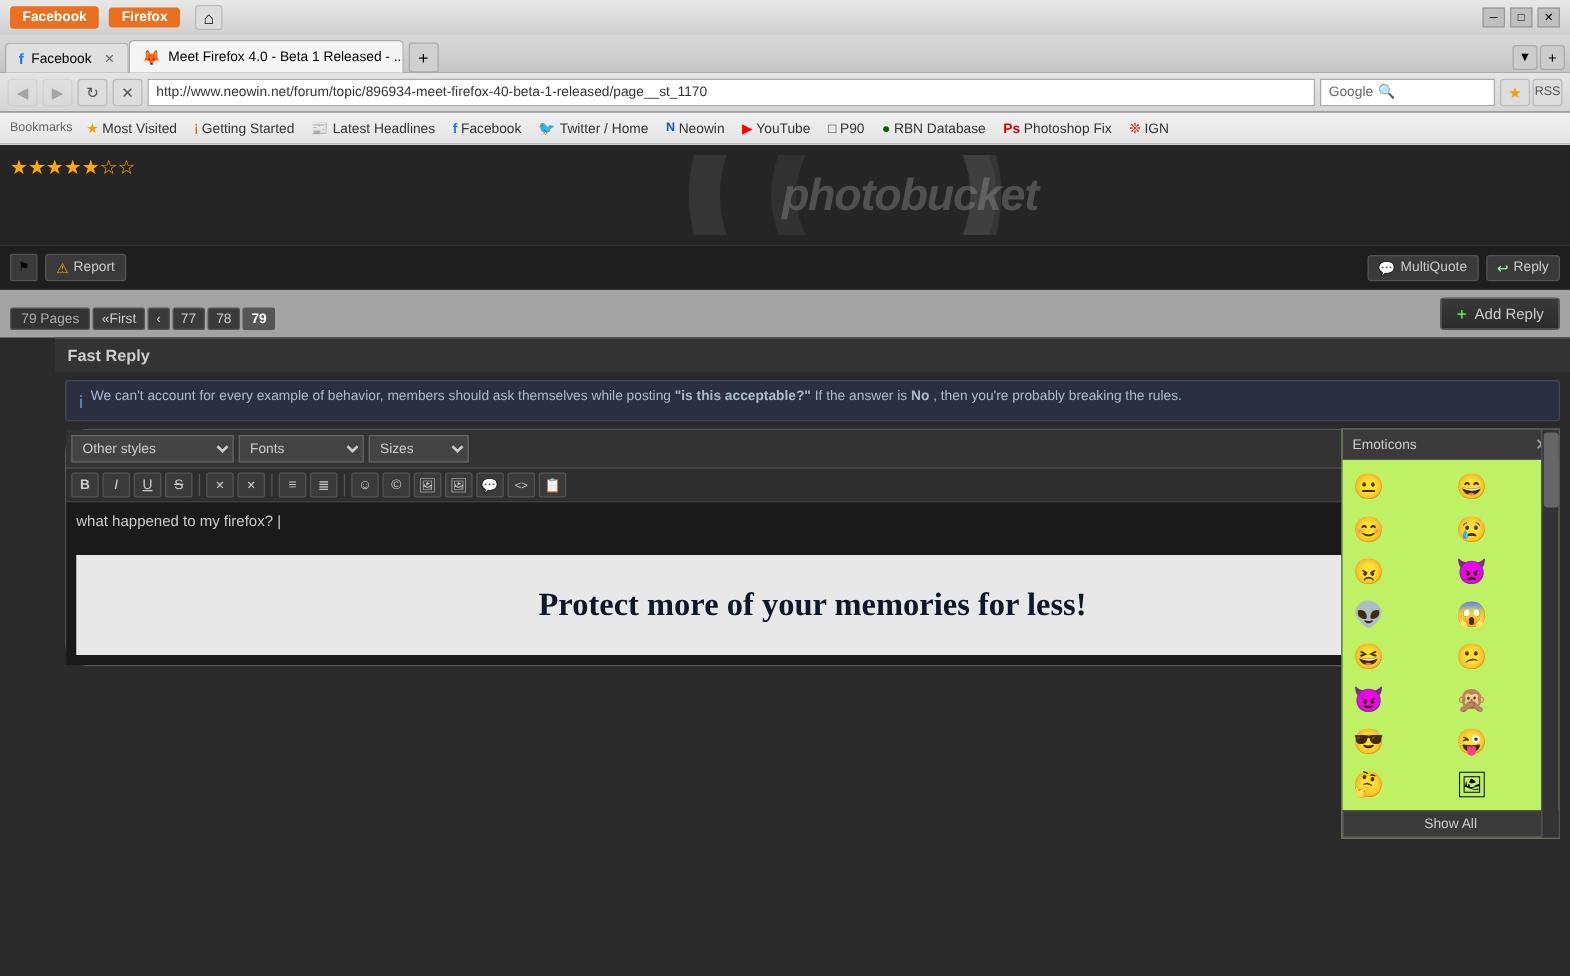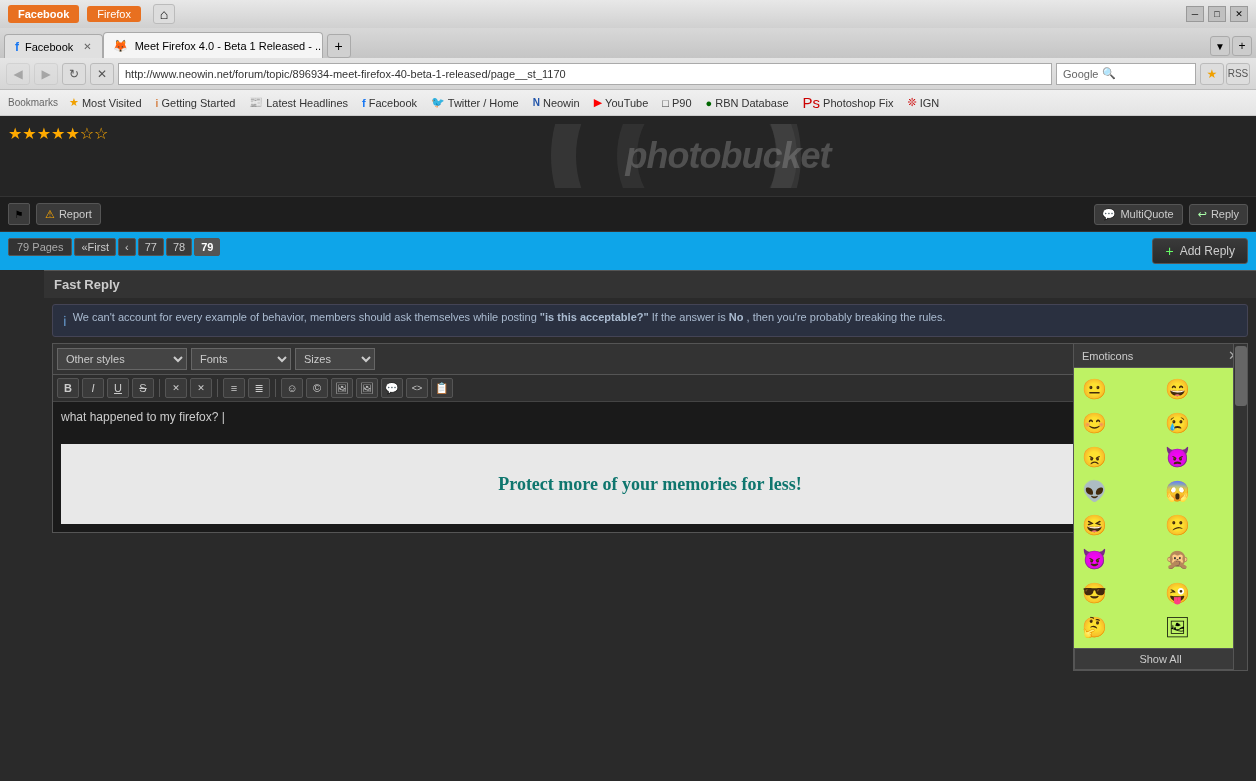--- a/index.html
+++ b/index.html
@@ -179,23 +179,23 @@
       border-radius: 3px;
       display: flex;
       align-items: center;
       gap: 4px;
     }
 
     
     .pagination-bar {
       display: flex;
       justify-content: space-between;
-      align-items: flex-start;
+      align-items: flex-end;
       padding: 6px 8px;
-      background: #0ea5e9;
+      background: #a3a3a3;
     }
     .pagination {
       display: flex;
       align-items: center;
       gap: 2px;
       font-size: 11px;
     }
     .page-btn {
       background: #3a3a3a;
       border: 1px solid #555;
@@ -409,29 +409,30 @@
     }
 
     .main-content-wrapper {
       display: flex;
       gap: 0;
       position: relative;
     }
 
     .forum-main {
       flex: 1;
+      border-radius: 19px;
     }
 
   </style>
 </head>
 <body>
 
 <div class="title-bar">
   <div class="title-bar-logo">Facebook</div>
-  <div style="background:#e87020;color:white;font-size:11px;font-weight:normal;padding:2px 10px;border-radius:3px;cursor:pointer;">Firefox</div>
+  <div style="background:#e87020;color:white;font-size:11px;font-weight:bold;padding:2px 10px;border-radius:3px;cursor:pointer;">Firefox</div>
   <div style="display:flex;align-items:center;gap:4px;margin-left:4px;">
     <div style="width:22px;height:20px;background:#ddd;border:1px solid #bbb;border-radius:3px;display:flex;align-items:center;justify-content:center;cursor:pointer;font-size:14px;">⌂</div>
   </div>
   <div class="window-controls">
     <div class="win-btn">─</div>
     <div class="win-btn">□</div>
     <div class="win-btn">✕</div>
   </div>
 </div>
 
@@ -501,21 +502,21 @@
   </div>
   <div class="bookmark-item">
     <span>□</span>
     <span>P90</span>
   </div>
   <div class="bookmark-item">
     <span style="color:#006600;">●</span>
     <span>RBN Database</span>
   </div>
   <div class="bookmark-item">
-    <span style="color:#cc0000;font-weight:normal;font-size:15px;">Ps</span>
+    <span style="color:#cc0000;font-weight:bold;font-size:11px;">Ps</span>
     <span>Photoshop Fix</span>
   </div>
   <div class="bookmark-item">
     <span style="color:#cc0000;">❊</span>
     <span>IGN</span>
   </div>
 </div>
 
 <div class="content-area">
   <div class="main-layout">
@@ -635,21 +636,21 @@
               <div class="fmt-btn">▐</div>
               <div class="fmt-btn">☰</div>
             </div>
           </div>
 
           <div class="editor-body">
             <span>what happened to my firefox?</span>
             <span class="editor-cursor">|</span>
             
             <div style="background:#e8e8e8;height:80px;display:flex;align-items:center;justify-content:center;margin-top:20px;">
-              <span style="font-size:18px;font-weight:bold;color:#0f766e;font-family:Georgia,serif;">Protect more of your memories for less!</span>
+              <span style="font-size:26px;font-weight:bold;color:#0f172a;font-family:Georgia,serif;">Protect more of your memories for less!</span>
             </div>
           </div>
         </div>
 
         <div class="emoticons-panel" style="position:absolute;right:0;top:0;width:175px;">
           <div class="emoticons-header">
             <span>Emoticons</span>
             <span class="emoticons-close">✕</span>
           </div>
           <div style="display:flex;">

